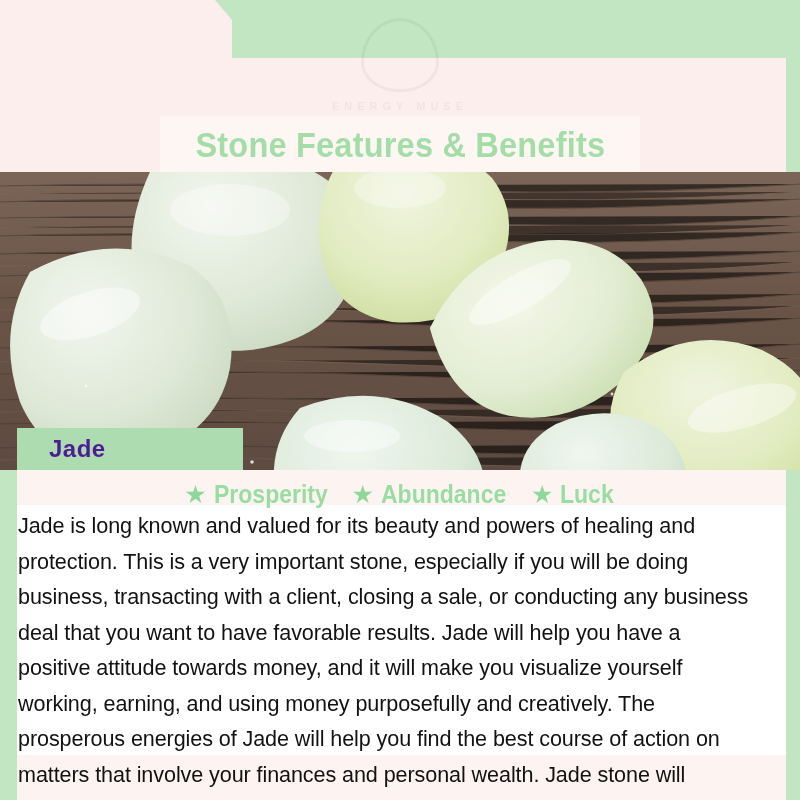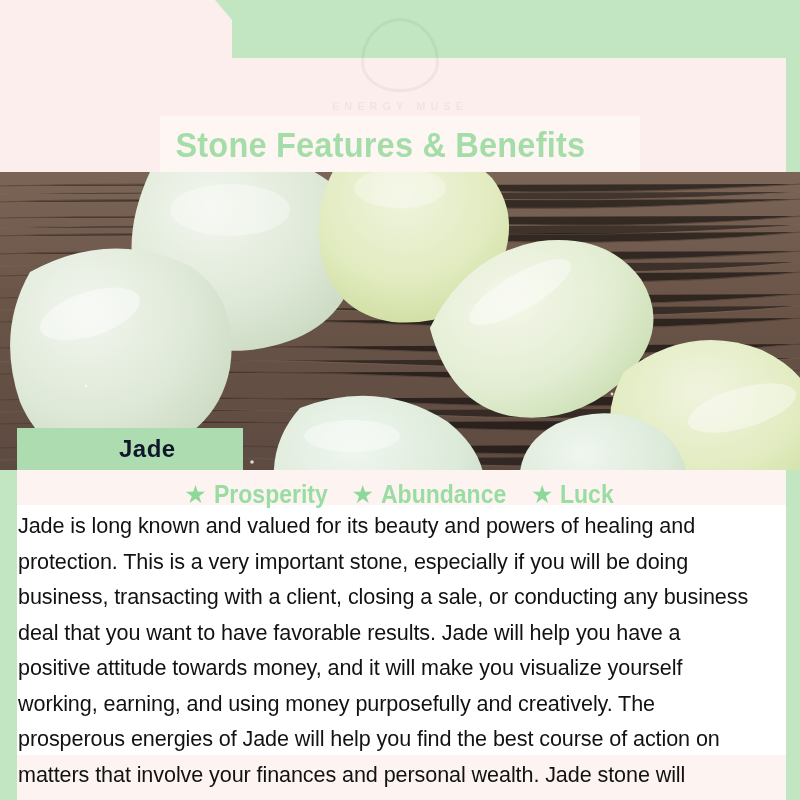--- a/index.html
+++ b/index.html
@@ -49,21 +49,21 @@
   }
   .wm-text{
     display:block;margin-top:8px;font-size:11px;letter-spacing:5px;
     color:#5a3a30;text-transform:uppercase;font-weight:700;
   }
 
   
   .title-banner{
     position:absolute;left:160px;top:116px;width:480px;height:56px;
     background:#fdf6f3;
-    display:flex;align-items:center;
+    display:flex;align-items:center;justify-content:center;
   }
   .title-text{
     font-family:"Liberation Sans Narrow","Liberation Sans",sans-serif;
     font-weight:700;font-size:35px;line-height:1;
     color:#a5dda8;letter-spacing:.2px;
     transform:scaleX(.93);transform-origin:center;
     white-space:nowrap;
   }
 
   
@@ -72,21 +72,21 @@
     background:#6e5a4e;
   }
   .photo svg{display:block;width:800px;height:298px;}
 
   
   .stone-bar{
     position:absolute;left:17px;top:428px;width:226px;height:42px;
     background:#aedcb1;display:flex;align-items:center;
   }
   .stone-name{
-    margin-left:102px;color:#0f172a;font-size:24px;font-weight:700;
+    margin-left:32px;color:#4c1d95;font-size:24px;font-weight:700;
     letter-spacing:.5px;
   }
 
   
   .content{
     position:absolute;left:17px;top:470px;width:769px;height:330px;
     background:#fdf4f1;
   }
   .benefits{
     position:absolute;left:17px;top:477px;width:769px;height:34px;

